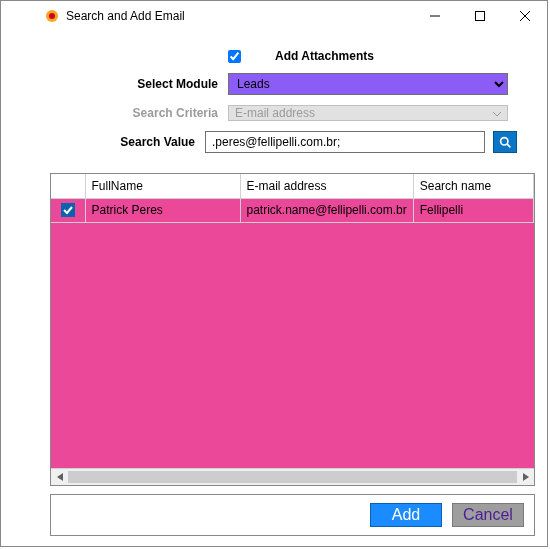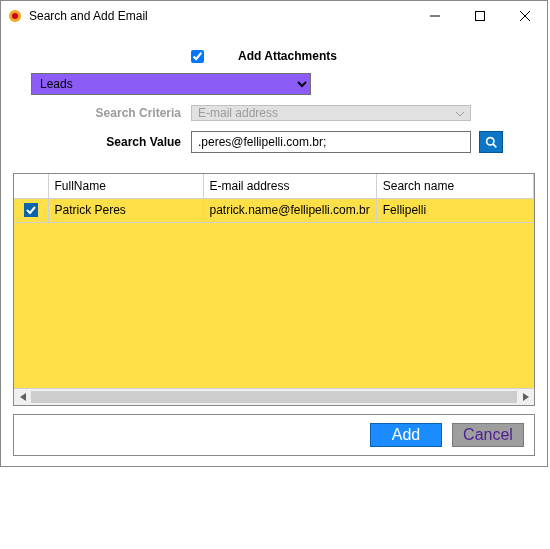--- a/index.html
+++ b/index.html
@@ -8,25 +8,26 @@
     font-family: "Segoe UI", Tahoma, Arial, sans-serif;
     font-size: 12px;
     color: #000;
     background: #fff;
     width: 550px;
     height: 549px;
     position: relative;
   }
   .window {
     width: 548px;
-    height: 467px;
+    height: 547px;
     border: 1px solid #888;
     background: #fff;
     display: flex;
     flex-direction: column;
+    padding-left: 37px;
   }
   
   .titlebar {
     height: 30px;
     display: flex;
     align-items: center;
     padding: 0 0 0 6px;
     background: #fff;
   }
   .title-icon {
@@ -121,21 +122,21 @@
     color:#fff;
   }
   .search-btn svg { width:13px; height:13px; fill:none; stroke:#fff; stroke-width:2; }
 
   
   .grid-wrap {
     flex:1;
     border:1px solid #888;
     margin: 6px 2px 0 2px;
     display:flex; flex-direction:column;
-    background:#fde047;
+    background:#ec4899;
   }
   .grid-table { width:100%; border-collapse: collapse; }
   .grid-table th {
     background:#fff;
     font-weight: normal;
     text-align: left;
     padding: 4px 6px;
     border-right: 1px solid #d0d0d0;
     border-bottom: 1px solid #d0d0d0;
     height: 24px;
@@ -239,20 +240,21 @@
 
       <div class="row">
         <div class="lbl"></div>
         <label class="chk-lbl">
           <input type="checkbox" class="chk" checked="" style="">
           <span>Add Attachments</span>
         </label>
       </div>
 
       <div class="row">
+        <div class="lbl">Select Module</div>
         <div class="ctrl-cell">
           <select class="select-module">
             <option>Leads</option>
           </select>
         </div>
       </div>
 
       <div class="row">
         <div class="lbl gray">Search Criteria</div>
         <div class="ctrl-cell">

